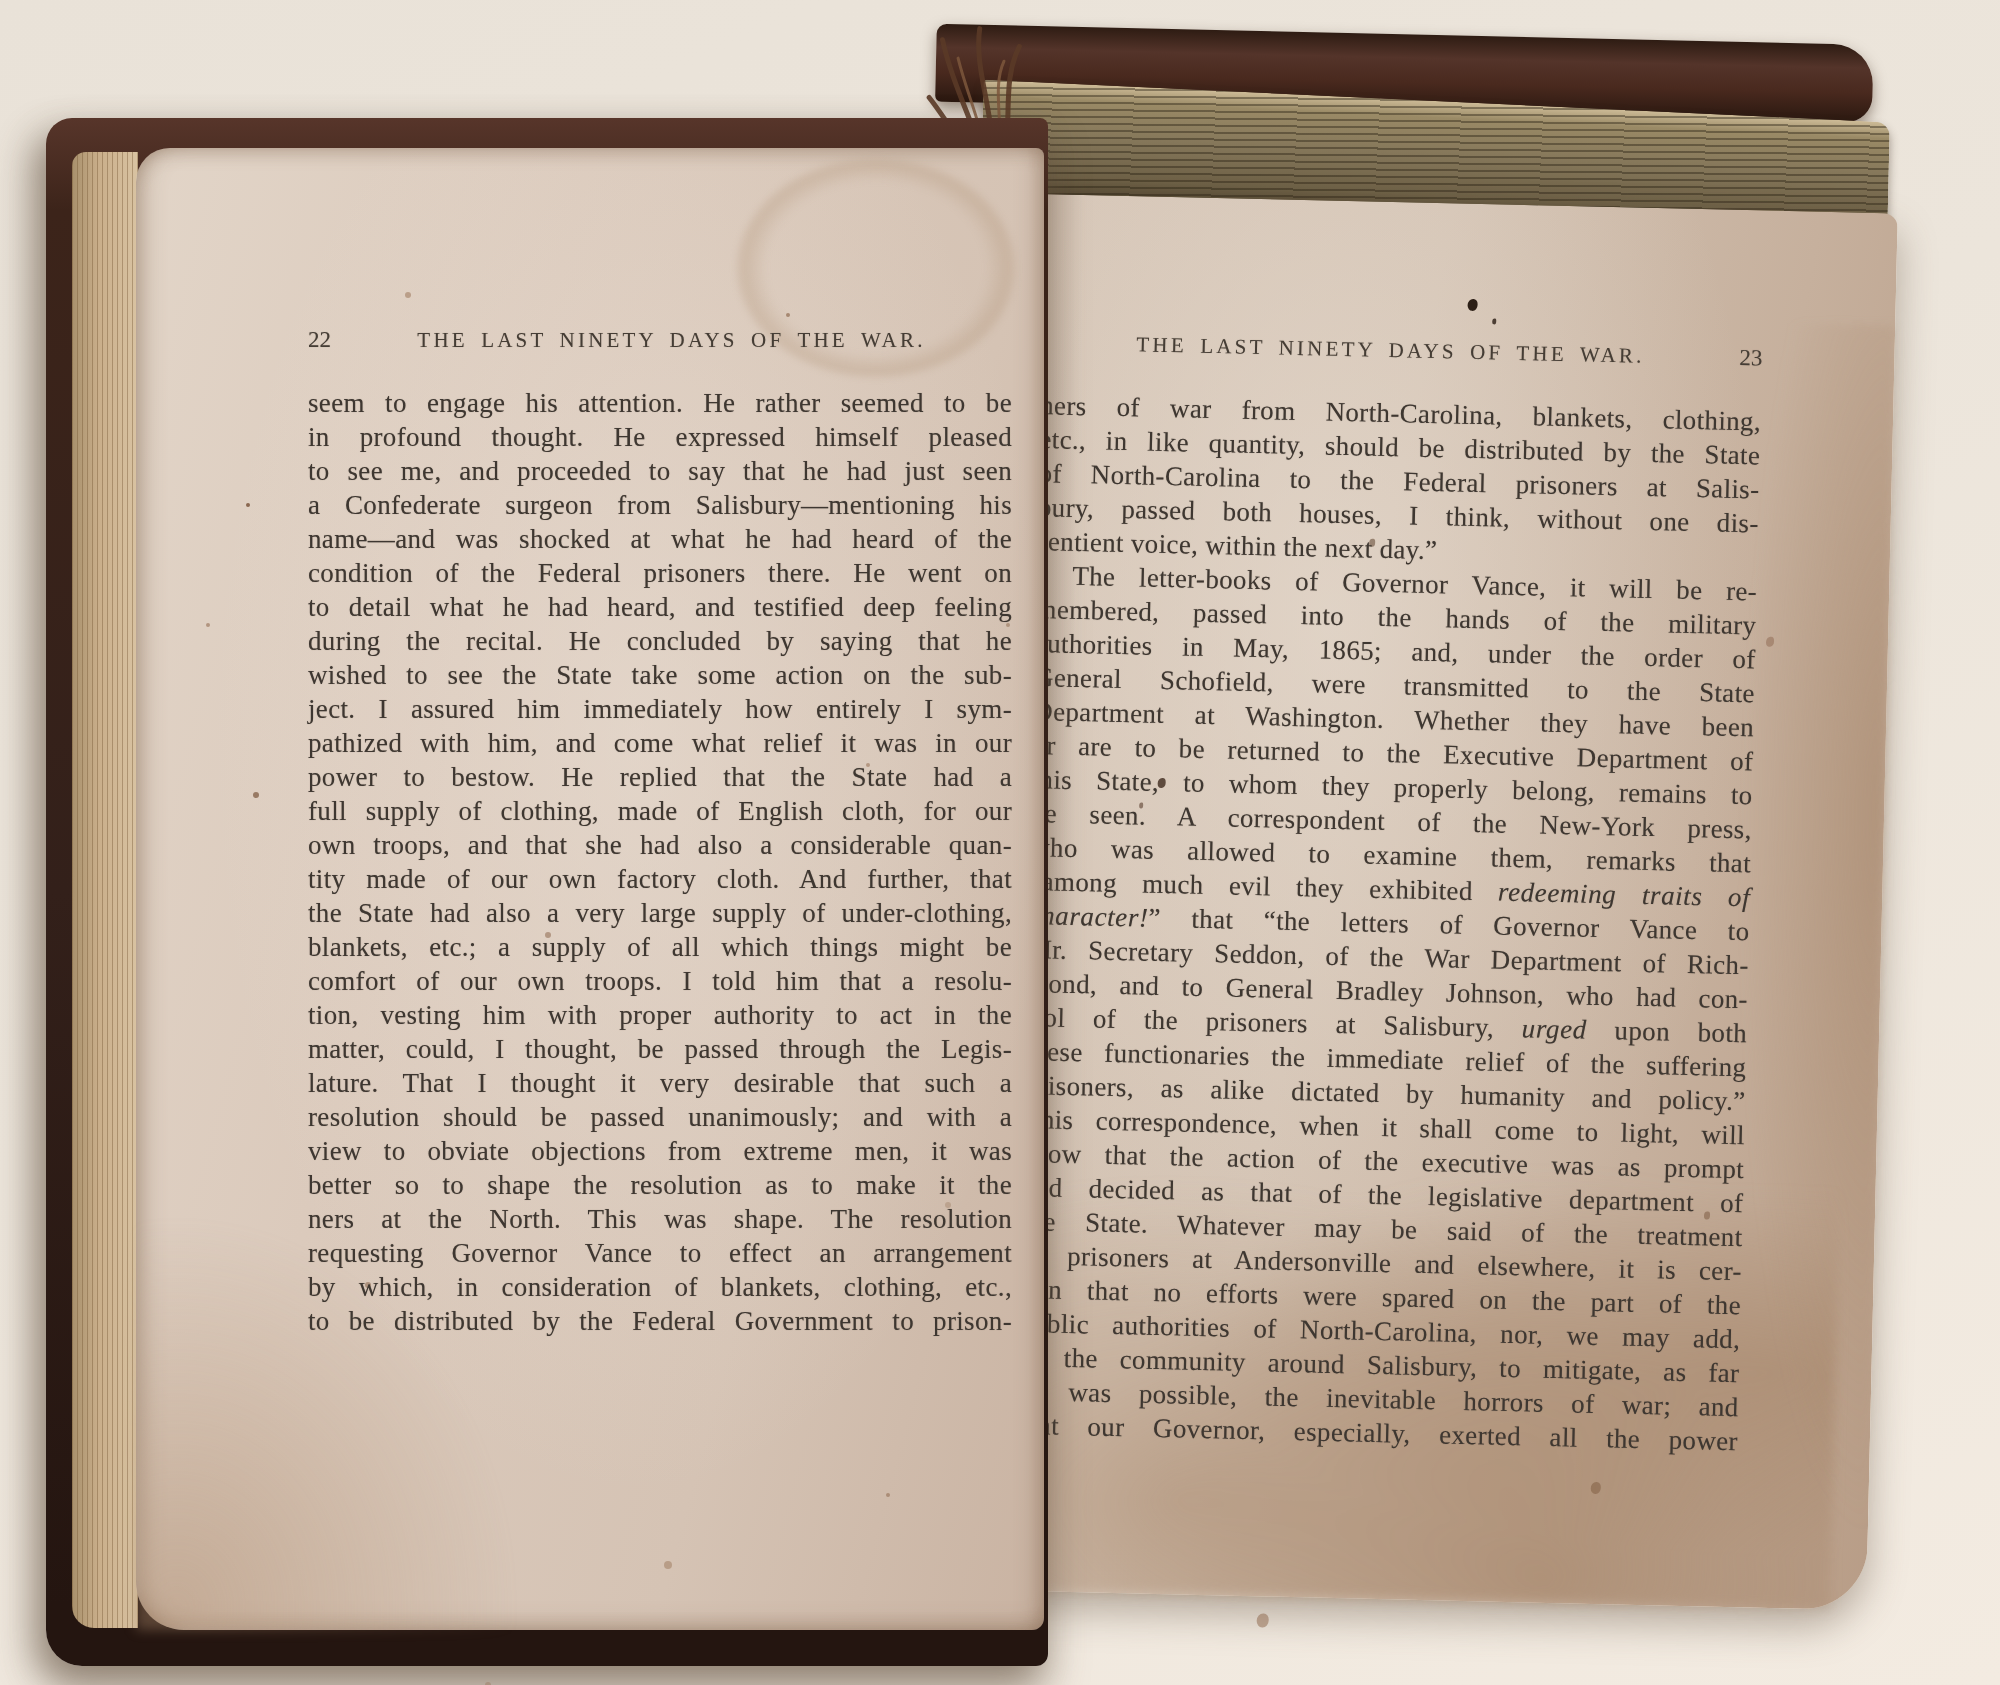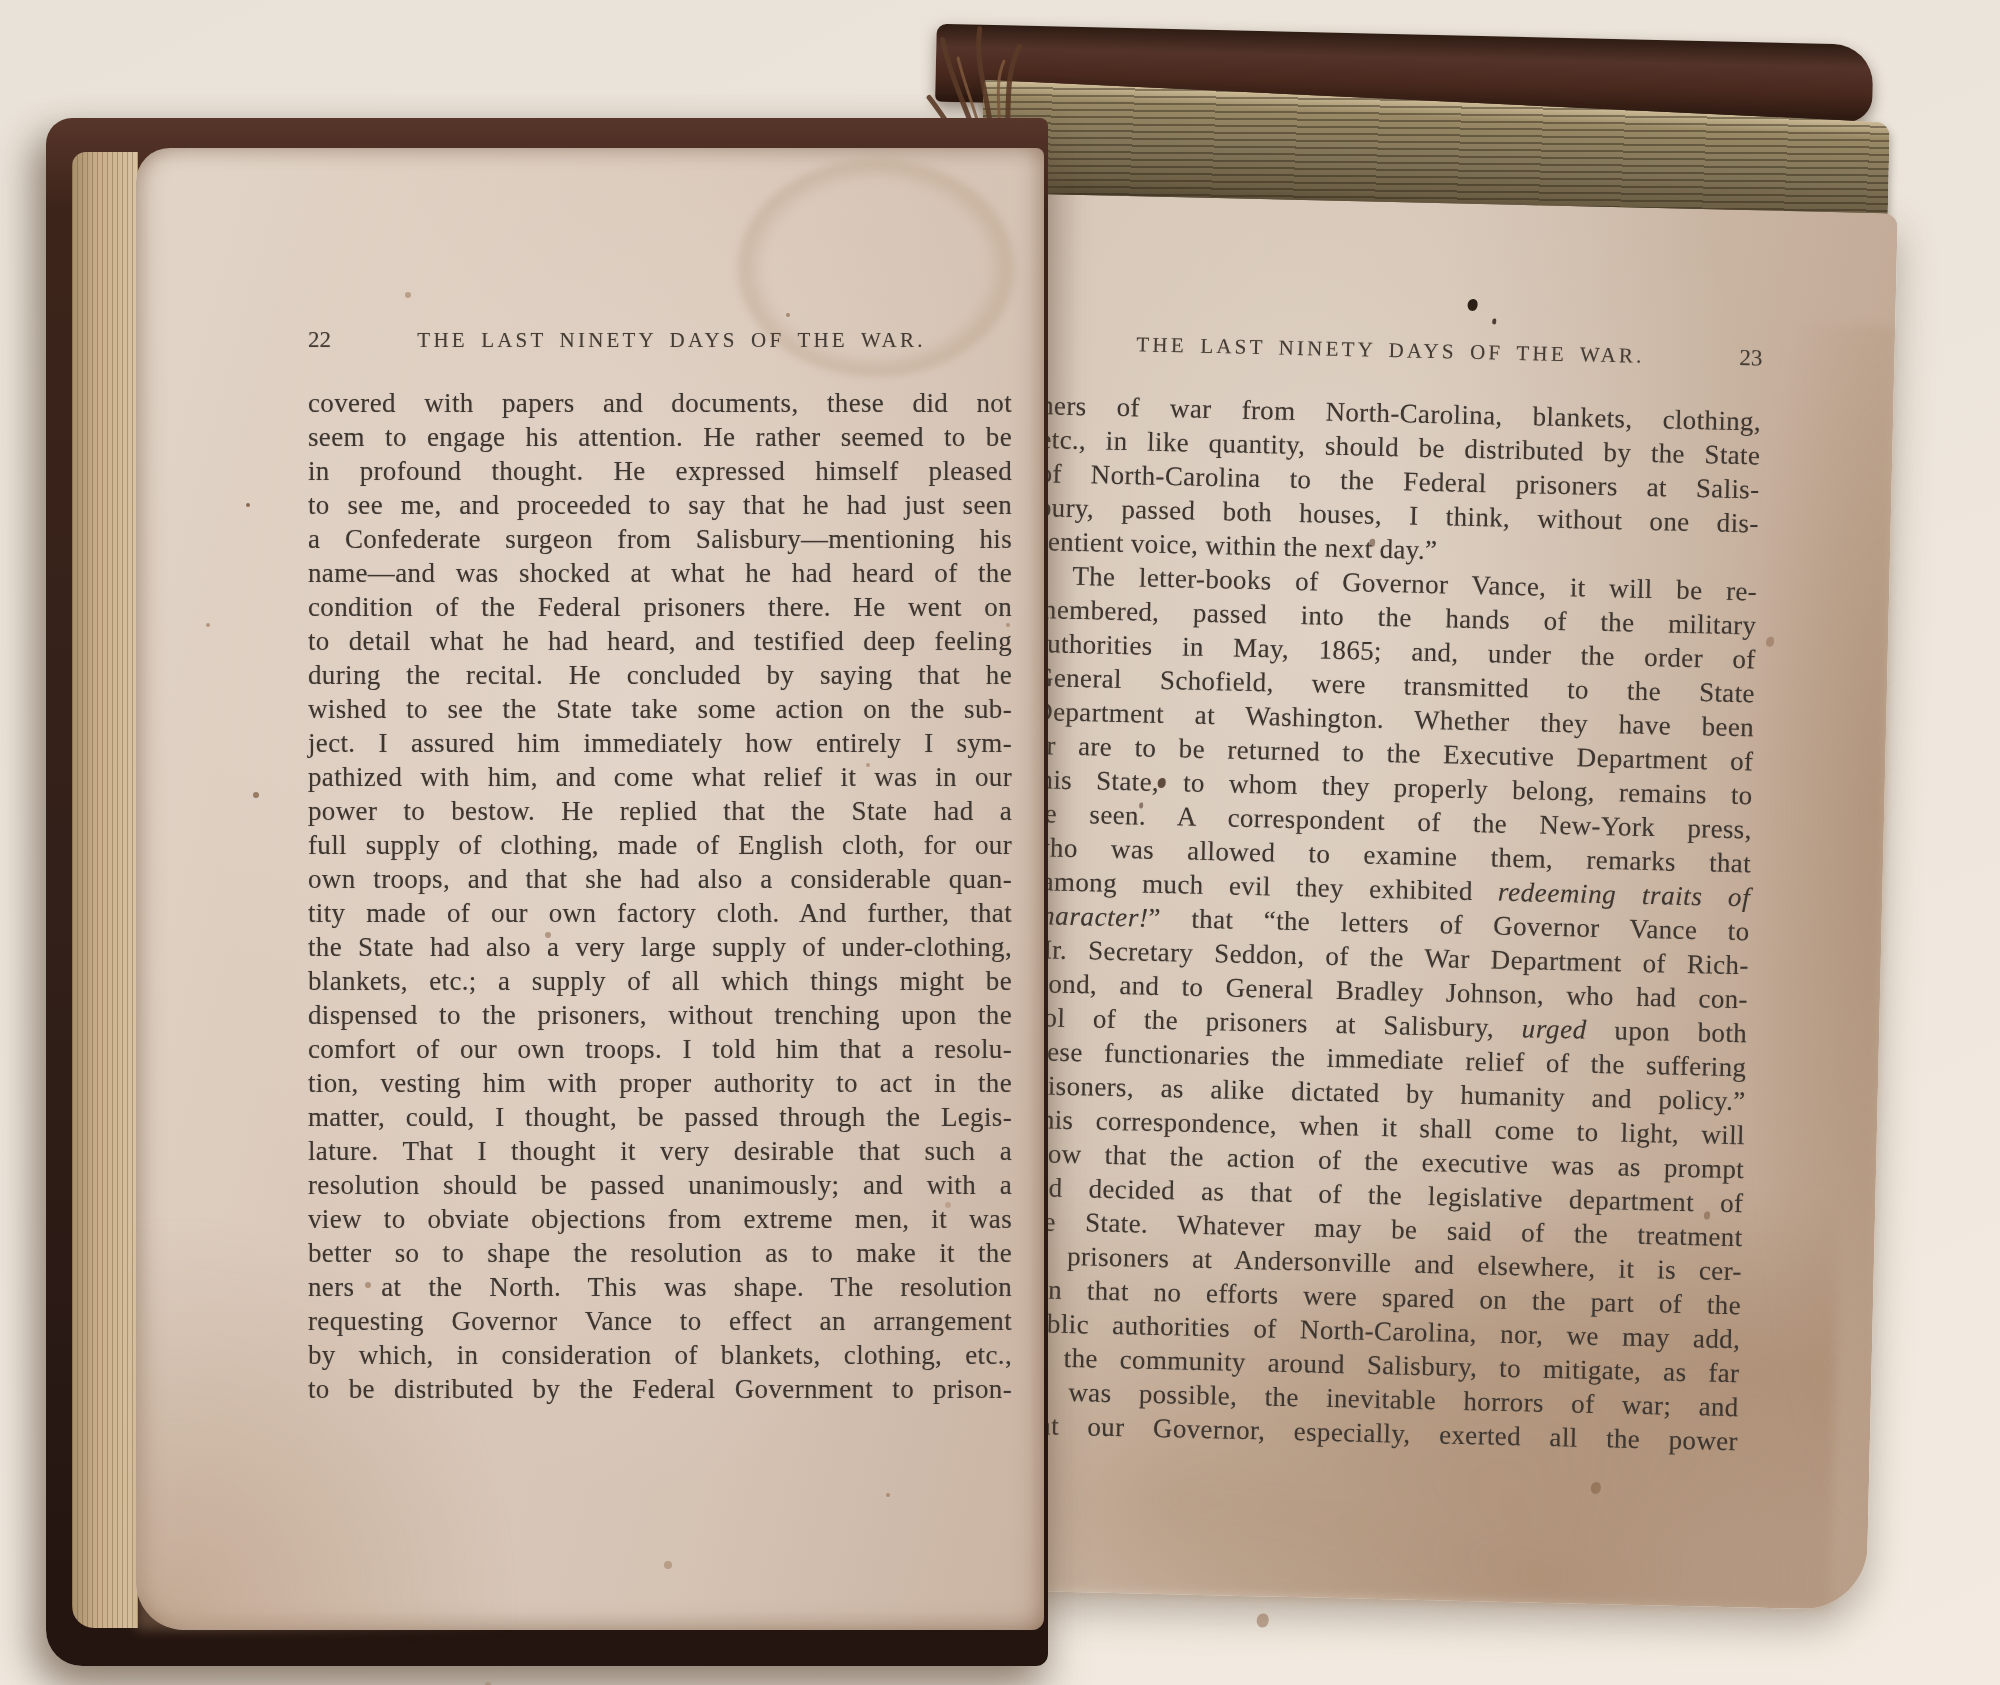--- a/index.html
+++ b/index.html
@@ -199,39 +199,37 @@
   <div class="left-paper">
     <div class="corner-stain"></div>
     <div class="ring-stain"></div>
     <div class="speck specks-left"></div>
     <div class="text-col left-text-col">
       <div class="page-header">
         <span class="pagenum">22</span>
         <span class="ptitle">THE LAST NINETY DAYS OF THE WAR.</span>
       </div>
       <div>
-          <div class="tline">covered with papers and documents, these did not</div>
           <div class="tline">seem to engage his attention. He rather seemed to be</div>
           <div class="tline">in profound thought. He expressed himself pleased</div>
           <div class="tline">to see me, and proceeded to say that he had just seen</div>
           <div class="tline">a Confederate surgeon from Salisbury—mentioning his</div>
           <div class="tline">name—and was shocked at what he had heard of the</div>
           <div class="tline">condition of the Federal prisoners there. He went on</div>
           <div class="tline">to detail what he had heard, and testified deep feeling</div>
           <div class="tline">during the recital. He concluded by saying that he</div>
           <div class="tline">wished to see the State take some action on the sub-</div>
           <div class="tline">ject. I assured him immediately how entirely I sym-</div>
           <div class="tline">pathized with him, and come what relief it was in our</div>
           <div class="tline">power to bestow. He replied that the State had a</div>
           <div class="tline">full supply of clothing, made of English cloth, for our</div>
           <div class="tline">own troops, and that she had also a considerable quan-</div>
           <div class="tline">tity made of our own factory cloth. And further, that</div>
           <div class="tline">the State had also a very large supply of under-clothing,</div>
           <div class="tline">blankets, etc.; a supply of all which things might be</div>
-          <div class="tline">dispensed to the prisoners, without trenching upon the</div>
           <div class="tline">comfort of our own troops. I told him that a resolu-</div>
           <div class="tline">tion, vesting him with proper authority to act in the</div>
           <div class="tline">matter, could, I thought, be passed through the Legis-</div>
           <div class="tline">lature. That I thought it very desirable that such a</div>
           <div class="tline">resolution should be passed unanimously; and with a</div>
           <div class="tline">view to obviate objections from extreme men, it was</div>
           <div class="tline">better so to shape the resolution as to make it the</div>
           <div class="tline">ners at the North. This was shape. The resolution</div>
           <div class="tline">requesting Governor Vance to effect an arrangement</div>
           <div class="tline">by which, in consideration of blankets, clothing, etc.,</div>

